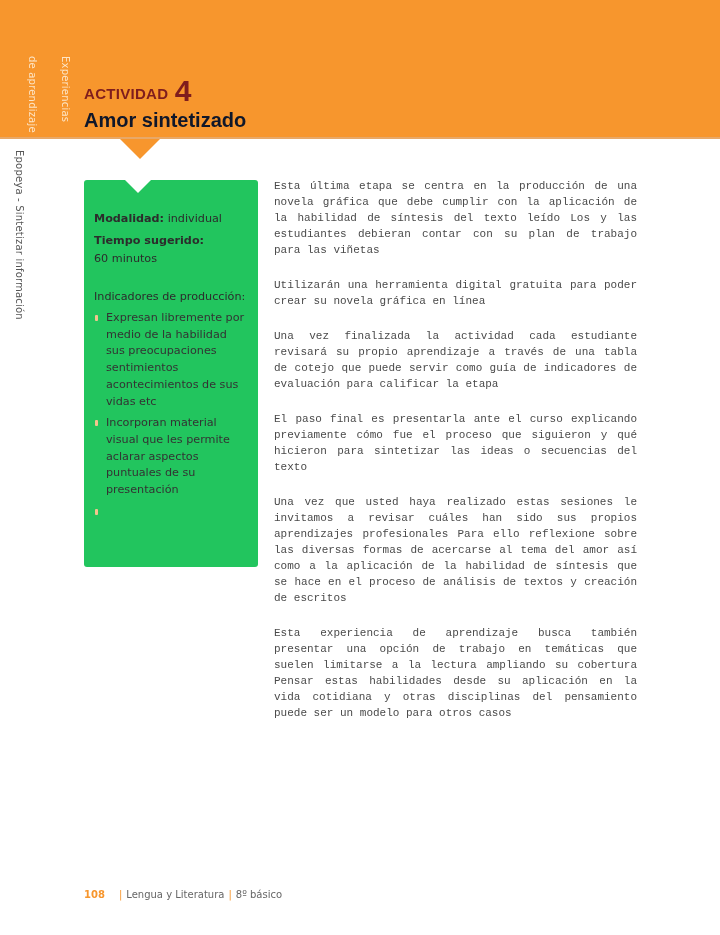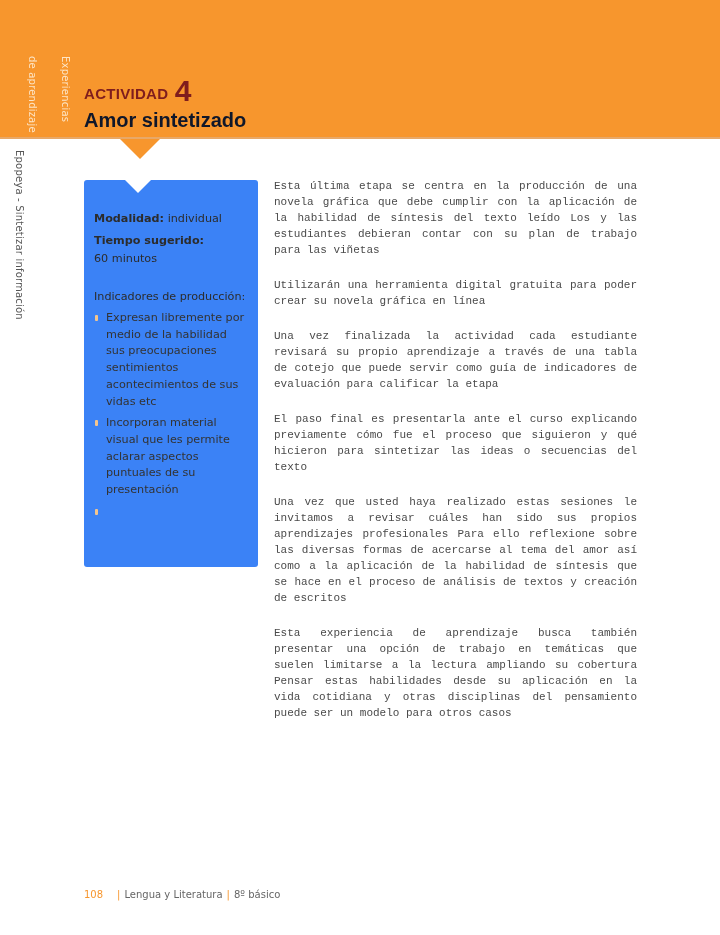--- a/index.html
+++ b/index.html
@@ -43,21 +43,21 @@
     .activity-kicker .num { font-size: 30px; vertical-align: -2px; margin-left: 2px; }
     .activity-title {
       position: absolute; left: 84px; top: 109px;
       color: #0f172a;
       font-family: "Liberation Sans", sans-serif;
       font-size: 20px; font-weight: bold;
     }
 
     .info-box {
       position: absolute; left: 84px; top: 180px; width: 174px; height: 387px;
-      background: #3b82f6;
+      background: #22c55e;
       border-radius: 3px;
       padding: 30px 10px 0 10px;
       font-family: "DejaVu Sans", sans-serif;
       font-size: 11.2px; color: #2c2c2c;
     }
     .info-box-notch {
       position: absolute; left: 40px; top: -1px; width: 0; height: 0;
       border-left: 14px solid transparent;
       border-right: 14px solid transparent;
       border-top: 14px solid #ffffff;
@@ -81,21 +81,21 @@
       font-size: 11px; line-height: 16px; color: #4a4a4a;
       text-align: justify;
     }
     .main-text p { margin-bottom: 19px; }
 
     .footer {
       position: absolute; left: 84px; top: 889px;
       font-size: 10px; color: #666666;
       white-space: pre;
     }
-    .footer .page { color: #f7962d; font-weight: normal; margin-right: 10px; }
+    .footer .page { color: #f7962d; font-weight: bold; margin-right: 10px; }
     .footer .sep { color: #f7962d; margin: 0 4px; }
   </style>
 </head>
 <body>
 
 <div class="header-band"></div>
 <div class="header-notch"></div>
 
 <div class="side-label-orange">
   <span>Experiencias</span>

